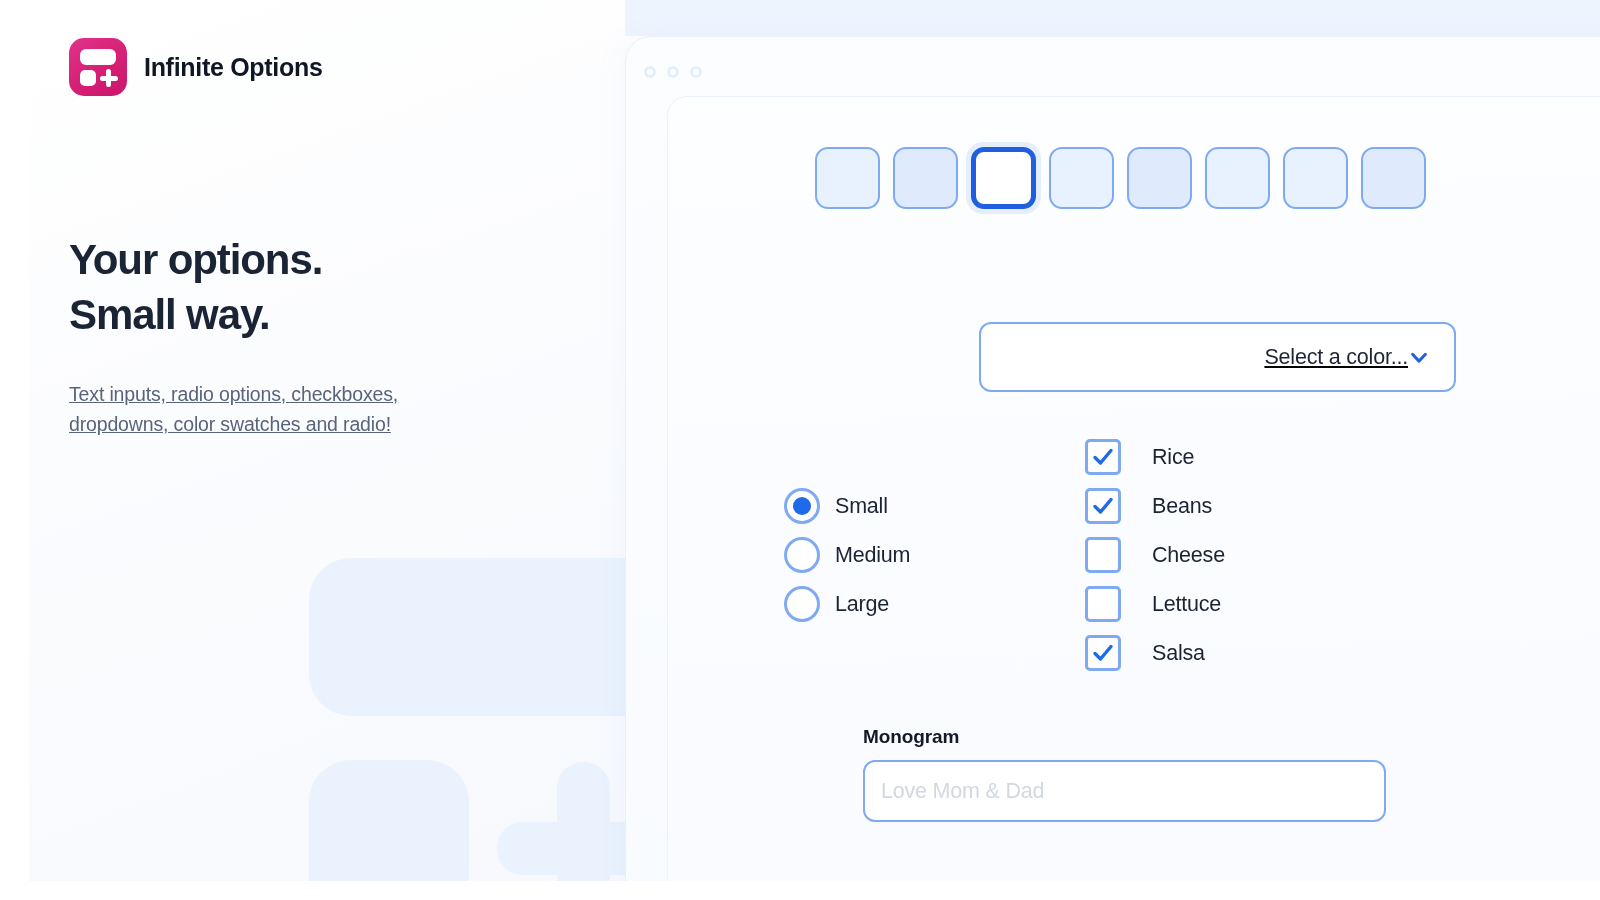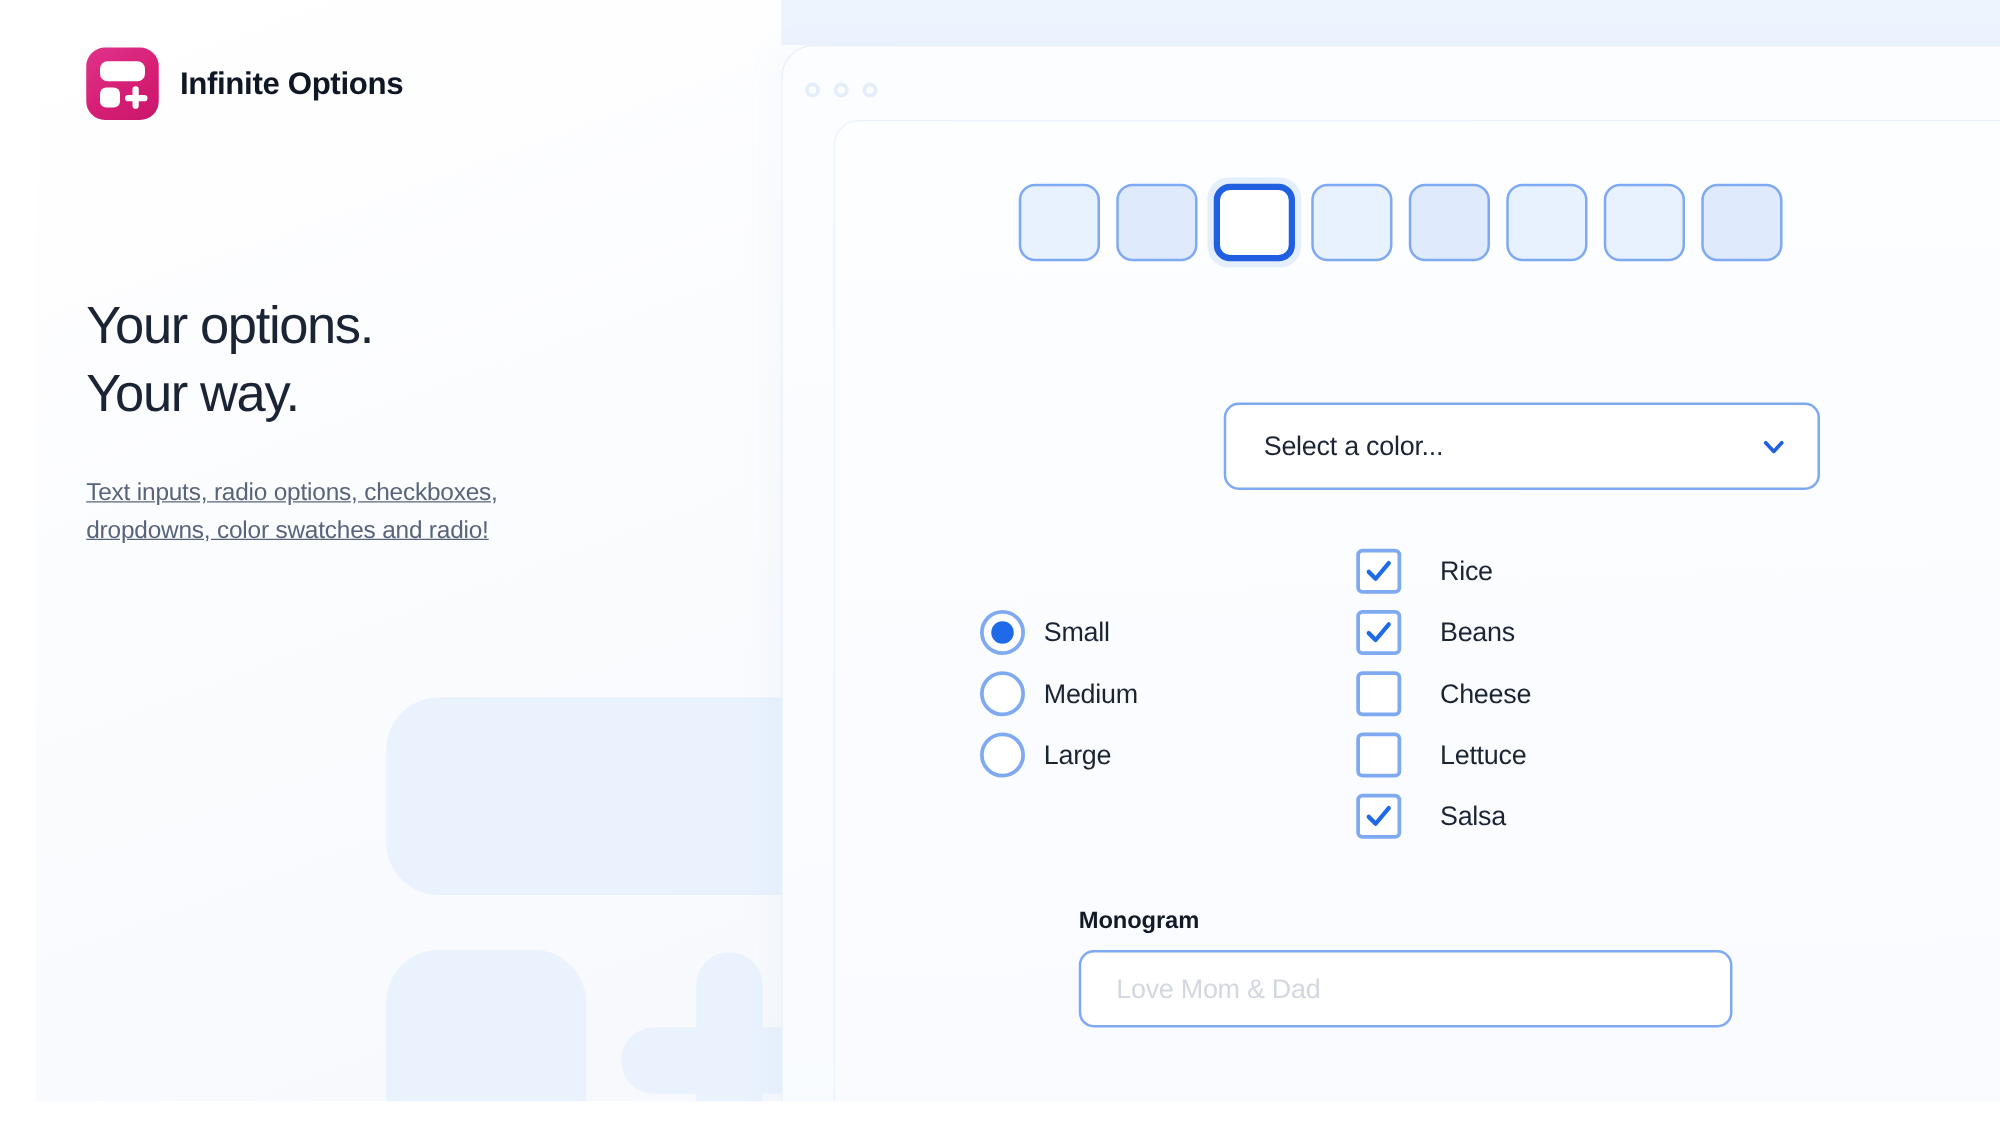--- a/index.html
+++ b/index.html
@@ -74,21 +74,21 @@
     font-weight: 700;
     color: #0f1725;
     letter-spacing: -0.3px;
     white-space: nowrap;
   }
 
   .headline {
     position: absolute;
     left: 40px; top: 232px;
     font-size: 42px;
-    font-weight: 400;
+    font-weight: 700;
     color: #1b2434;
     letter-spacing: -1.1px;
     line-height: 1.32;
   }
   .headline .l { display: block; white-space: nowrap; }
 
   .subcopy {
     position: absolute;
     left: 40px; top: 380px;
     width: 440px;
@@ -239,21 +239,22 @@
   .select-box {
     position: absolute;
     left: 354px; top: 286px;
     width: 477px; height: 70px;
     border: 2px solid #7faaf2;
     border-radius: 12px;
     background: #ffffff;
     display: flex;
     align-items: center;
     padding: 0 24px 0 30px;
-    justify-content: space-between;
+    justify-content: flex-end;
+    text-decoration: underline;
   }
   .select-value {
     font-size: 21.5px;
     color: #1d2534;
     letter-spacing: -0.2px;
   }
   .chev {
     width: 22px; height: 22px;
     display: block;
   }
@@ -324,21 +325,21 @@
   .monogram-group {
     position: absolute;
     left: 238px; top: 690px;
   }
   .monogram-label { margin-bottom: 12px; }
   .text-input {
     width: 523px; height: 62px;
     border: 2px solid #7faaf2;
     border-radius: 12px;
     background: #ffffff;
-    padding: 0 28px;
+    padding: 0 16px;
     font-family: "Liberation Sans", sans-serif;
     font-size: 21.5px;
     color: #1b2433;
     letter-spacing: -0.2px;
     outline: none;
   }
   .text-input::placeholder {
     color: #d3d8e0;
   }
 </style>
@@ -372,21 +373,21 @@
         <div class="bm-bar"></div>
         <div class="bm-sq"></div>
         <div class="bm-plus-v"></div>
         <div class="bm-plus-h"></div>
       </div>
       <div class="brand-name">Infinite Options</div>
     </div>
 
     <div class="headline">
       <span class="l">Your options.</span>
-      <span class="l">Your way.</span>
+      <span class="l">Small way.</span>
     </div>
 
     <div class="subcopy">
       <span>Text inputs, radio options, checkboxes,</span>
       <span>dropdowns, color swatches and radio!</span>
     </div>
 
   </div>
 
   <div class="form-area">

